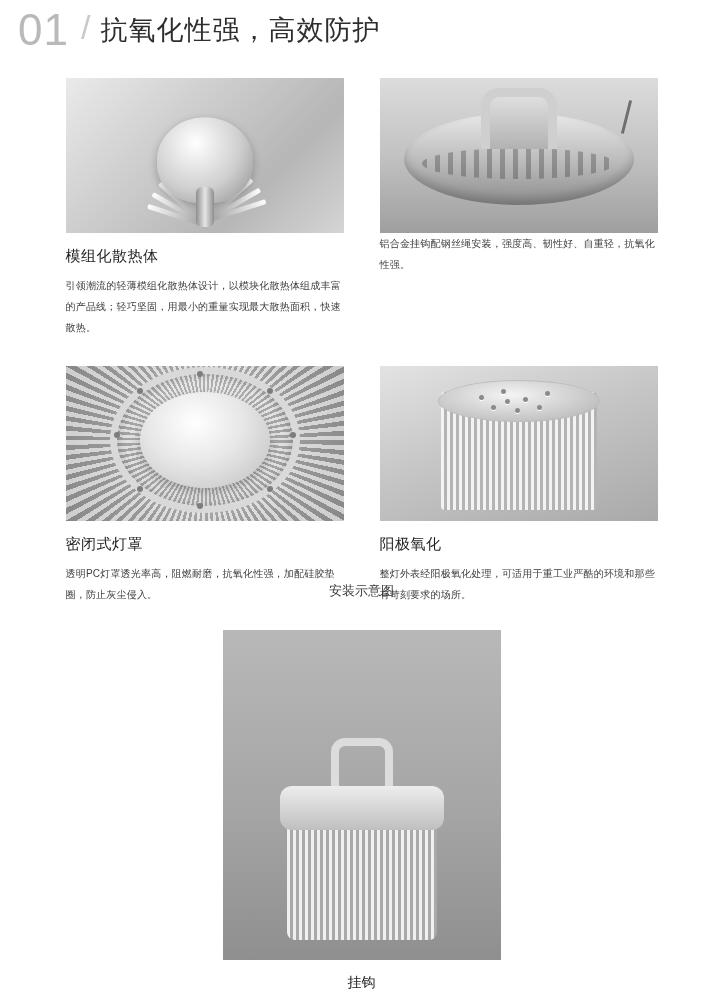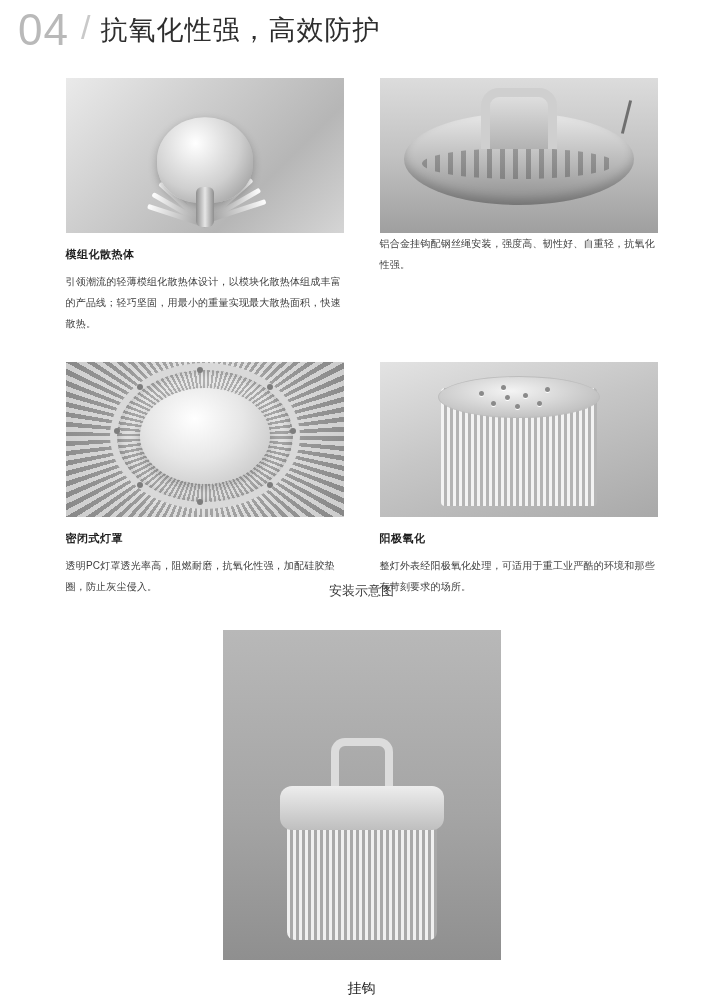--- a/index.html
+++ b/index.html
@@ -64,25 +64,24 @@
     width: 278px;
   }
   .photo {
     width: 278px;
     height: 155px;
     position: relative;
     overflow: hidden;
     background: #c8c8c8;
   }
   .feature-title {
-    font-size: 11px;
+    font-size: 15px;
     color: #1f1f1f;
     margin: 14px 0 9px 0;
     letter-spacing: 0.5px;
-    font-weight: bold;
   }
   .feature-desc {
     font-size: 10px;
     line-height: 21px;
     color: #3d3d3d;
     letter-spacing: 0.2px;
   }
 
   .row-gap {
     height: 28px;
@@ -114,21 +113,21 @@
     width: 278px;
     height: 330px;
     background: #9d9d9d;
     position: relative;
     overflow: hidden;
   }
   .install-label {
     text-align: center;
     font-size: 14px;
     color: #1f1f1f;
-    margin-top: 20px;
+    margin-top: 14px;
   }
 
   
   .bg-grad-1 { position:absolute; inset:0; background:linear-gradient(135deg,#eaeaea 0%,#cfcfcf 35%,#b6b6b6 70%,#d5d5d5 100%); }
   .bg-grad-2 { position:absolute; inset:0; background:linear-gradient(180deg,#dcdcdc 0%,#c2c2c2 50%,#9f9f9f 100%); }
   .bg-grad-3 { position:absolute; inset:0; background:linear-gradient(160deg,#e3e3e3 0%,#c6c6c6 45%,#a9a9a9 100%); }
   .bg-grad-4 { position:absolute; inset:0; background:radial-gradient(circle at 50% 47%,#f2f2f2 0%,#d6d6d6 28%,#a8a8a8 62%,#8f8f8f 100%); }
   .bg-grad-5 { position:absolute; inset:0; background:linear-gradient(180deg,#b8b8b8 0%,#a5a5a5 55%,#8f8f8f 100%); }
 
   
@@ -239,21 +238,21 @@
   .inst-disc {
     position:absolute; left:50%; bottom:160px; transform:translateX(-50%);
     width:172px; height:46px; border-radius:50%;
     background:linear-gradient(180deg,#f1f1f1,#c2c2c2);
   }
 </style>
 </head>
 <body>
 
 <div class="page-header">
-  <span class="header-number">04</span>
+  <span class="header-number">01</span>
   <span class="header-slash">/</span>
   <span class="header-title">抗氧化性强，高效防护</span>
 </div>
 
 <div class="features">
 
   <div class="feature-row">
 
     <div class="feature-card">
       <div class="photo">

